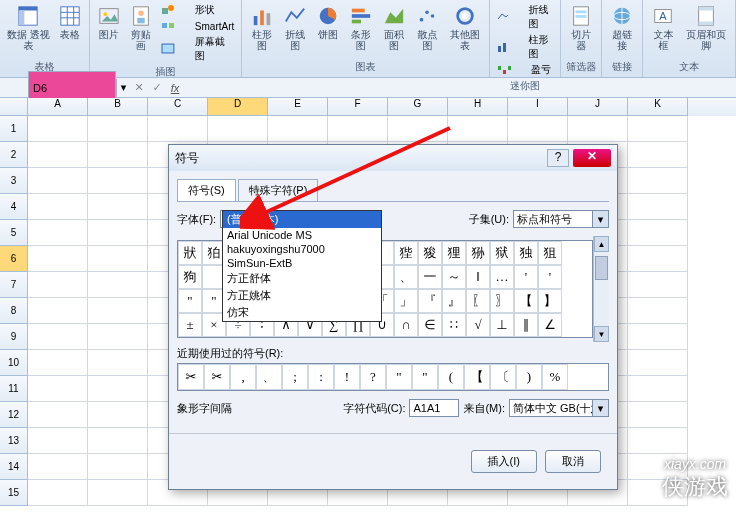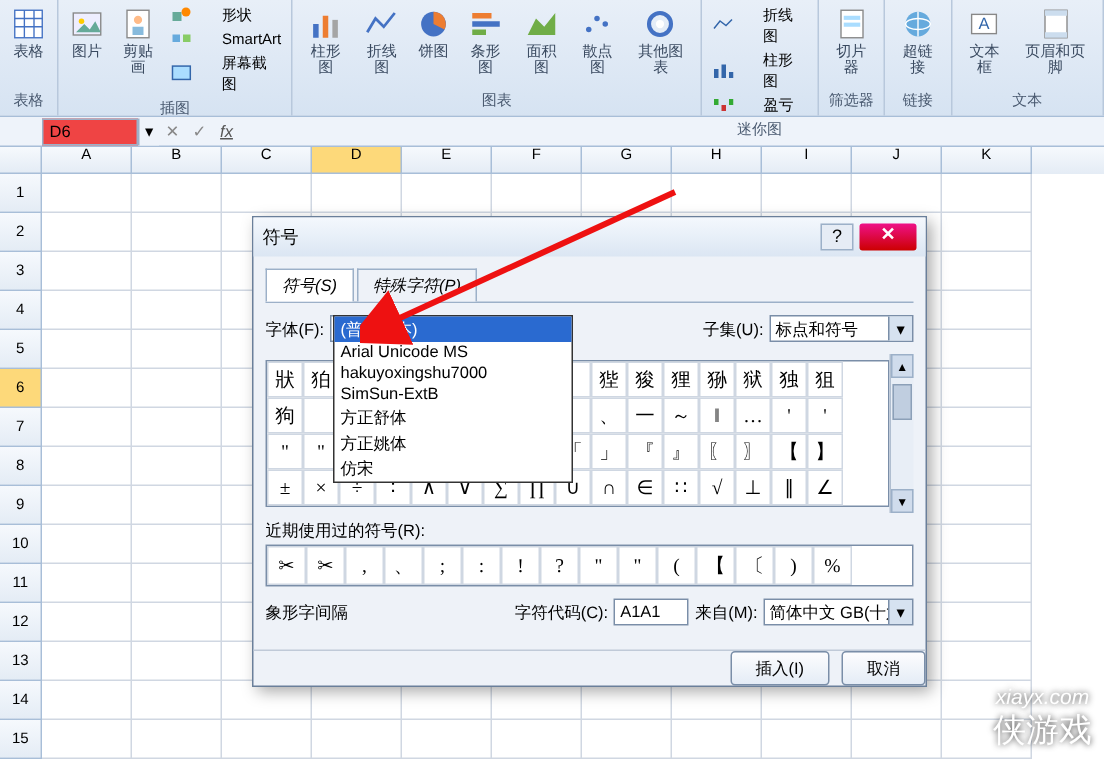--- a/index.html
+++ b/index.html
@@ -12,21 +12,21 @@
 .group-label { text-align: center; font-size: 10px; color: #4a5a70; padding: 1px 0; }
 .rb-btn { display: flex; flex-direction: column; align-items: center; gap: 1px; padding: 2px 3px; cursor: pointer; }
 .rb-icon { width: 24px; height: 24px; display: flex; align-items: center; justify-content: center; }
 .rb-icon svg { width: 22px; height: 22px; }
 .rb-label { font-size: 10px; color: #3a4a60; text-align: center; line-height: 1.1; }
 .small-btn { display: flex; align-items: center; gap: 20px; padding: 1px 3px; font-size: 10px; cursor: pointer; }
 .small-col { display: flex; flex-direction: column; }
 
 
 .namebar { height: 20px; display: flex; align-items: center; border-bottom: 1px solid #a8bed8; background: #eef3fa; }
-.namebox { width: 64px; border: 1px solid #9cb0c8; background: #ef4444; height: 18px; margin-left: 28px; font-size: 11px; padding: 0 4px; display: flex; align-items: center; }
+.namebox { width: 88px; border: 1px solid #9cb0c8; background: #ec4899; height: 18px; margin-left: 28px; font-size: 11px; padding: 16px 4px; display: flex; align-items: center; }
 .nb-dd { width: 14px; border-left: 1px solid #9cb0c8; height: 18px; background: #eef3fa; display:flex;align-items:center;justify-content:center;}
 .fbar-btn { width: 18px; text-align: center; color: #888; }
 .fx { font-style: italic; color: #555; text-decoration: underline; }
 
 
 .sheet { position: relative; }
 .colhdr { display: flex; height: 18px; background: linear-gradient(#f6f9fd, #e4ecf5); }
 .rownum { width: 28px; border-right: 1px solid #a8bed8; border-bottom: 1px solid #a8bed8; text-align: center; font-size: 10px; background: linear-gradient(#f6f9fd,#e4ecf5); }
 .colcell { width: 60px; border-right: 1px solid #a8bed8; border-bottom: 1px solid #a8bed8; text-align: center; font-size: 10px; }
 .row { display: flex; height: 26px; }
@@ -36,21 +36,21 @@
 .colhdr .colcell.active { background: #fdd97a; }
 .cell.sel { border: 2px solid #000; }
 
 
 .dialog { position: absolute; left: 168px; top: 144px; width: 450px; background: #eef2f8; border: 1px solid #6a7f9a; box-shadow: 3px 3px 10px rgba(0,0,0,.35); }
 .dlg-title { height: 26px; background: linear-gradient(#f4f8fd,#dbe6f3); display: flex; align-items: center; padding: 0 6px; font-size: 12px; }
 .dlg-title-txt { flex: 1; }
 .dlg-help { width: 22px; height: 18px; background: #e6ecf5; border: 1px solid #9cb0c8; text-align: center; margin-right: 4px; cursor:pointer; }
 .dlg-close { width: 38px; height: 18px; background: linear-gradient(#e18, #c00); color: #fff; border-radius: 2px; text-align: center; cursor: pointer; font-weight: bold; }
 .dlg-body { padding: 8px; }
-.tabs { display: flex; border-bottom: 1px solid #9cb0c8; font-style: italic; }
+.tabs { display: flex; border-bottom: 1px solid #9cb0c8; }
 .tab { padding: 3px 10px; border: 1px solid #9cb0c8; border-bottom: none; background: #fff; margin-right: 2px; font-size: 11px; cursor:pointer; }
 .row-ctl { display: flex; align-items: center; gap: 4px; margin: 8px 0; font-size: 11px; }
 .combo { border: 1px solid #7a8ea8; background: #fff; height: 18px; display: flex; align-items: center; padding: 0 3px; position: relative; }
 .combo .dd { position: absolute; right: 0; top: 0; width: 16px; height: 16px; background: #d6e2f0; border-left: 1px solid #7a8ea8; display:flex;align-items:center;justify-content:center; }
 .font-combo { width: 140px; }
 .subset-combo { width: 96px; }
 .code-combo { width: 50px; }
 .from-combo { width: 100px; }
 
 .dropdown-list { position: absolute; left: 222px; top: 210px; width: 160px; background: #fff; border: 1px solid #333; z-index: 20; font-size: 11px; }
@@ -62,36 +62,47 @@
 .cg-cell { width: 24px; height: 24px; border: 1px solid #cfd7e2; display: flex; align-items: center; justify-content: center; font-size: 13px; font-family: SimSun, serif; }
 .scrollbar { width: 16px; background: #e8eef6; border-left: 1px solid #b0bed0; display: flex; flex-direction: column; }
 .sb-btn { height: 16px; background: #d0dcec; border: 1px solid #9cb0c8; display:flex;align-items:center;justify-content:center;font-size:8px; }
 .sb-track { flex: 1; position: relative; }
 .sb-thumb { position: absolute; left: 1px; right: 1px; top: 4px; height: 24px; background: #c0cee0; border: 1px solid #8ca0b8; }
 
 .recent-row { margin: 4px 0; }
 .recent-grid { display: flex; border: 1px solid #7a8ea8; background: #fff; }
 .recent-grid .cg-cell { width: 26px; height: 26px; }
 
-.btns { display: flex; justify-content: flex-end; gap: 8px; padding: 0; border-top: 1px solid #c0cad8; }
+.btns { display: flex; justify-content: flex-end; gap: 8px; padding: 16px; border-top: 1px solid #c0cad8; }
 .btn { padding: 3px 16px; border: 1px solid #7a8ea8; background: linear-gradient(#fdfdfe, #e4ecf6); border-radius: 3px; font-size: 11px; cursor: pointer; }
 
 .arrow { position: absolute; left: 240px; top: 120px; z-index: 30; pointer-events: none; }
 .arrow svg { width: 220px; height: 110px; }
 
 .watermark { position: absolute; right: 8px; bottom: 10px; color: #fff; text-shadow: 0 0 4px rgba(0,0,0,.8); text-align: center; pointer-events:none;}
 .watermark .wm1 { font-size: 14px; font-style: italic; }
 .watermark .wm2 { font-size: 22px; font-family: STKaiti, KaiTi, serif; }
 </style>
 </head>
 <body>
 
 <div class="ribbon">
   <div class="ribbon-group">
     <div class="group-items">
+      <div class="rb-btn">
+          <div class="rb-icon">
+            <svg viewBox="0 0 24 24">
+              <rect x="2" y="2" width="20" height="20" fill="#fff" stroke="#4472c4"></rect>
+              <rect x="2" y="2" width="20" height="4" fill="#4472c4"></rect>
+              <rect x="2" y="6" width="6" height="16" fill="#b4c7e7"></rect>
+            </svg>
+          </div>
+          <div class="rb-label">数据
+透视表</div>
+        </div>
       <div class="rb-btn">
           <div class="rb-icon">
             <svg viewBox="0 0 24 24">
               <rect x="2" y="2" width="20" height="20" fill="#fff" stroke="#4472c4"></rect>
               <line x1="2" y1="8" x2="22" y2="8" stroke="#4472c4"></line>
               <line x1="2" y1="14" x2="22" y2="14" stroke="#4472c4"></line>
               <line x1="9" y1="2" x2="9" y2="22" stroke="#4472c4"></line>
               <line x1="16" y1="2" x2="16" y2="22" stroke="#4472c4"></line>
             </svg>
           </div>

